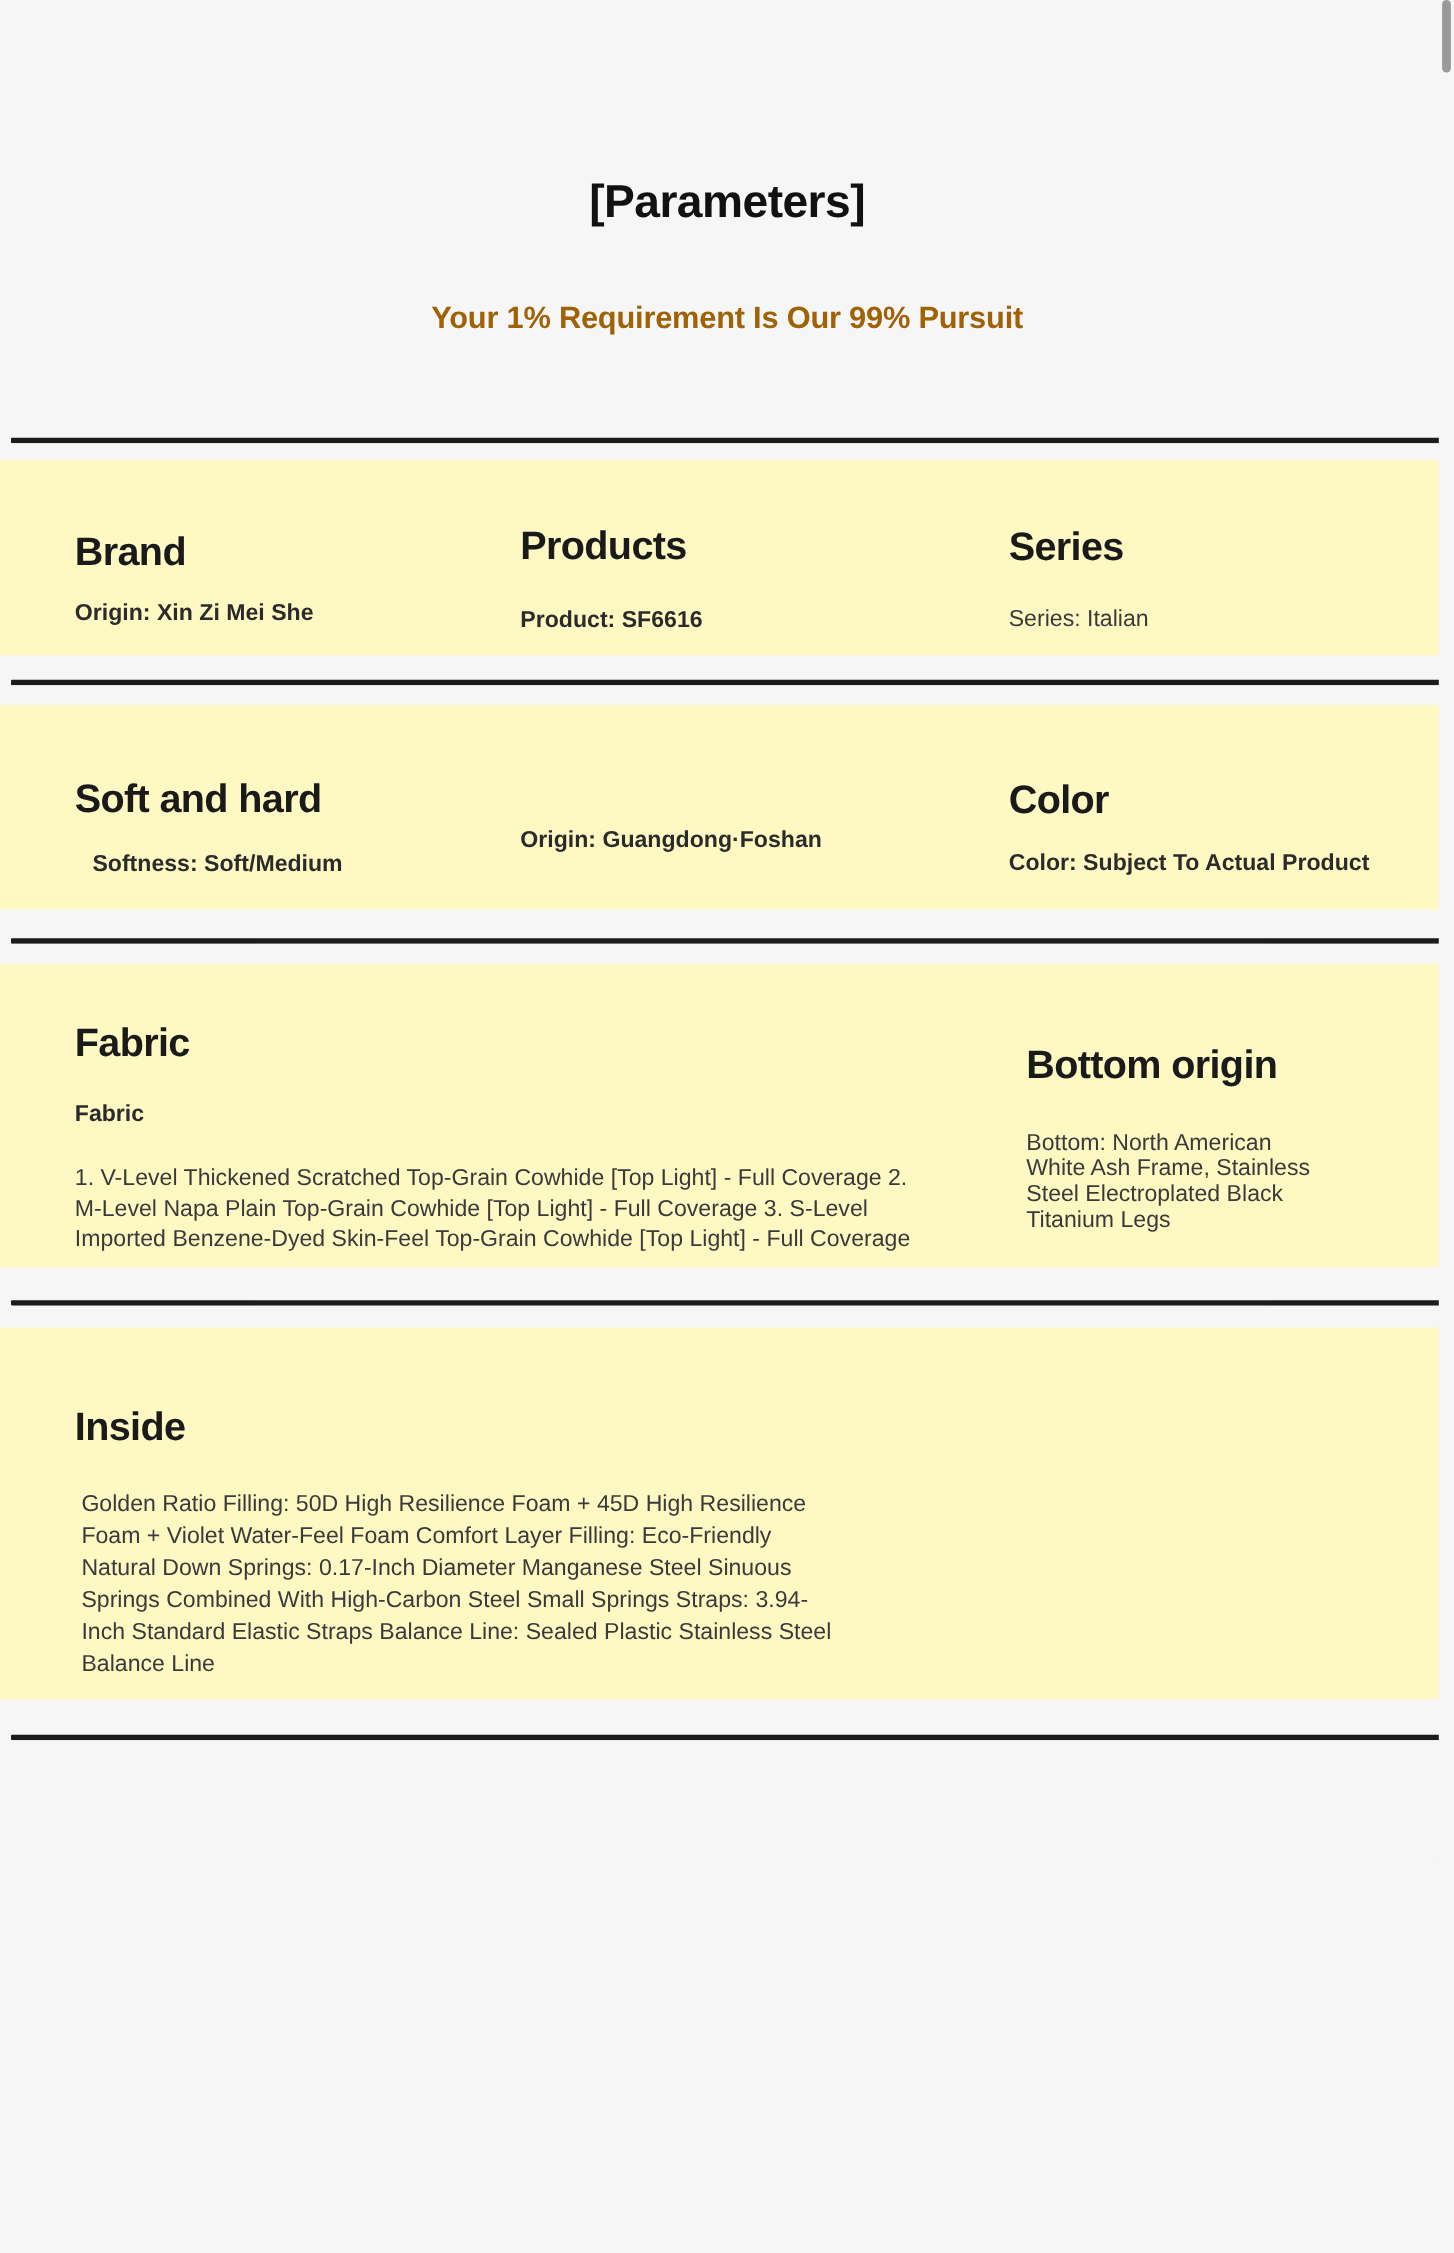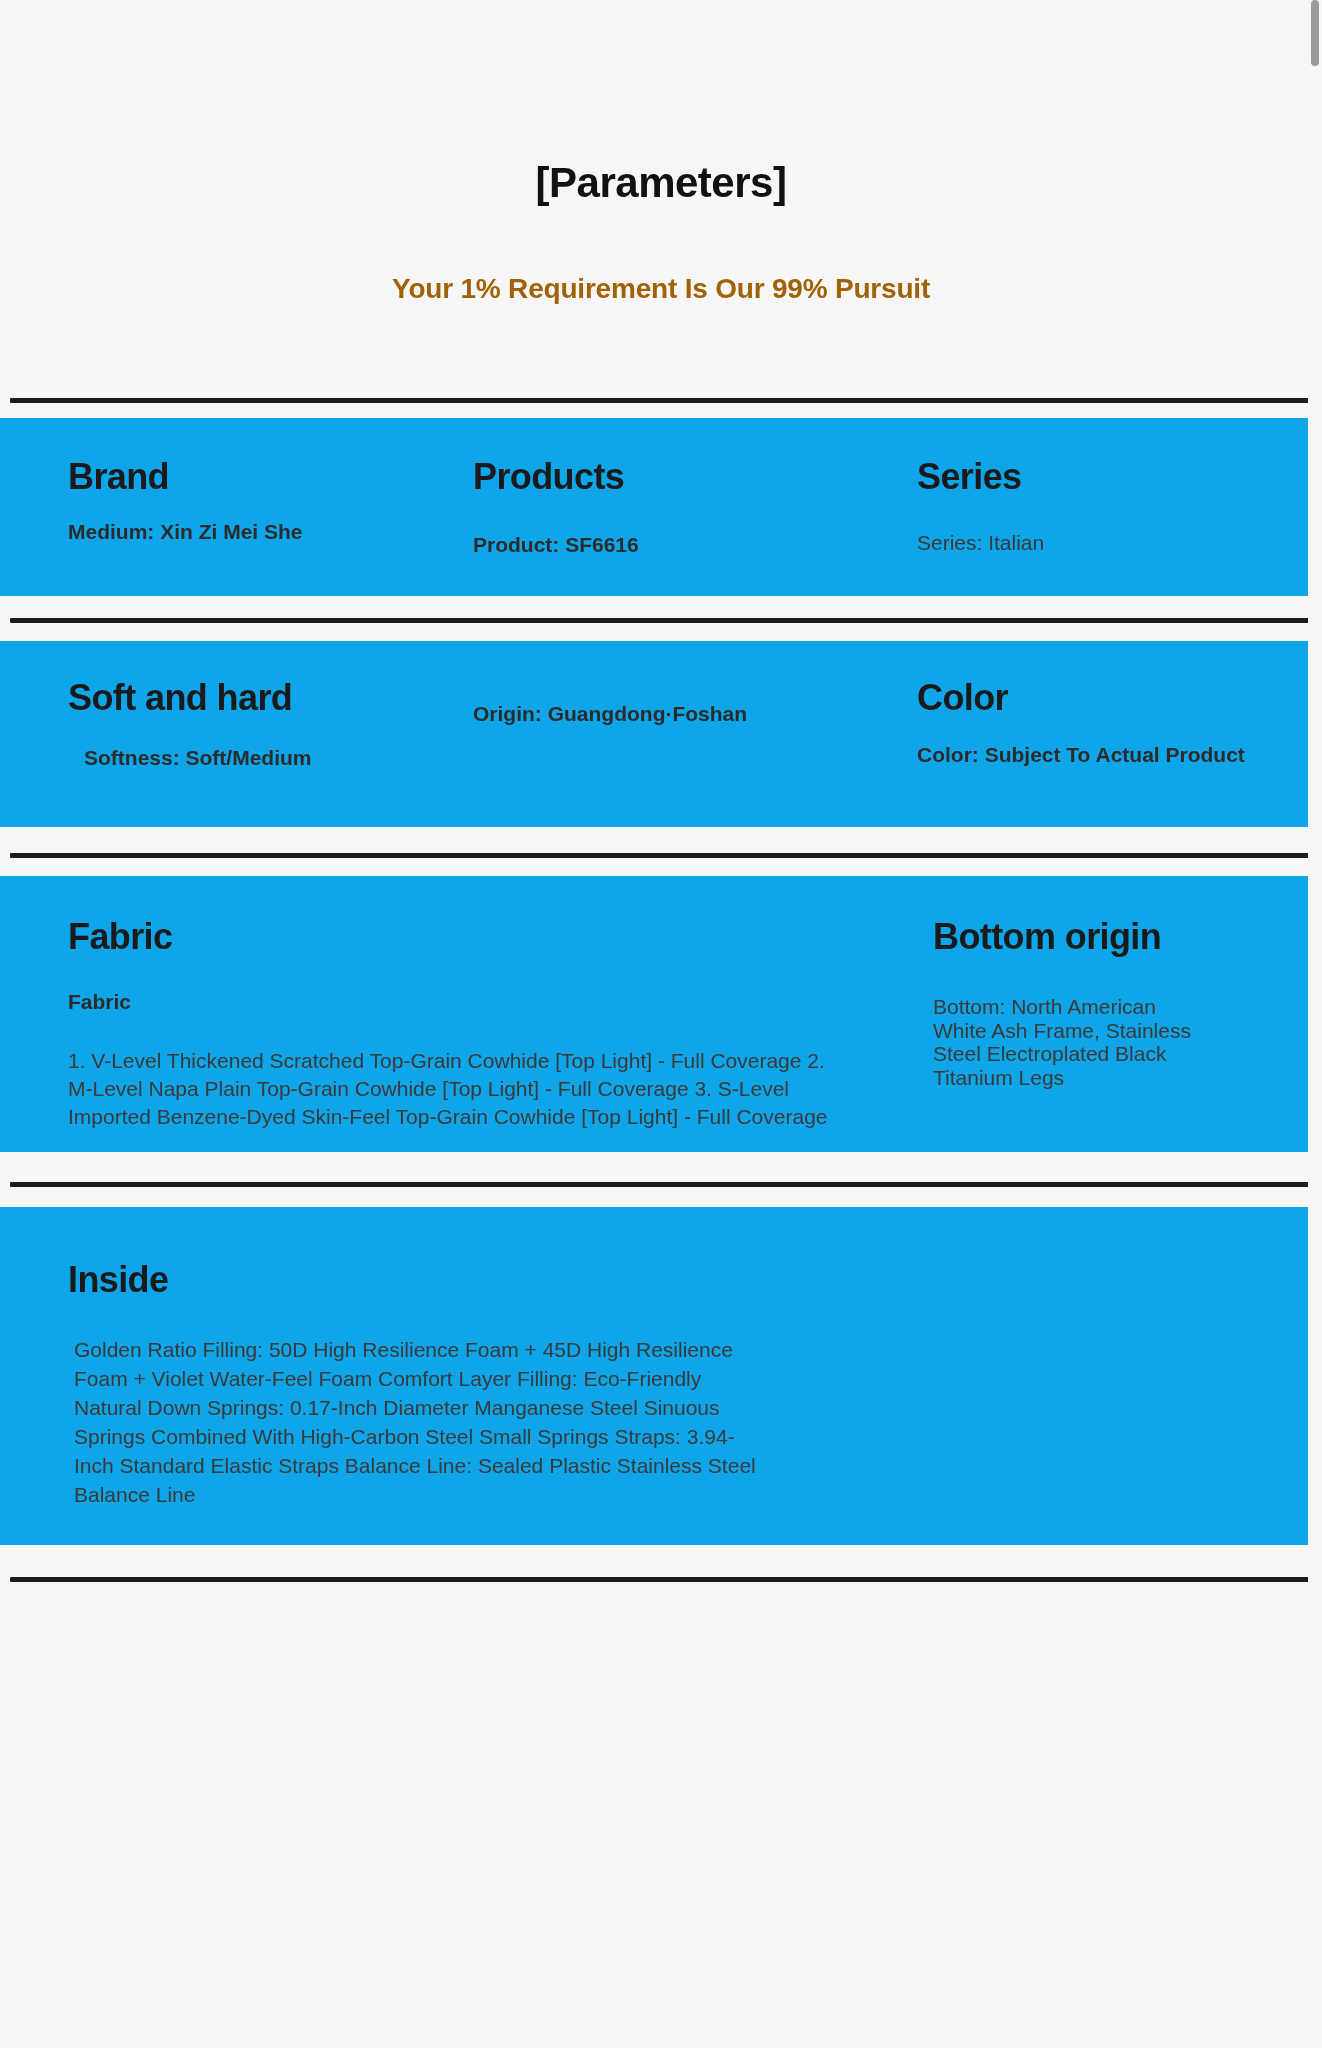--- a/index.html
+++ b/index.html
@@ -54,23 +54,24 @@
     background: #1c1c1c;
     margin: 0 8px 0 10px;
     border-radius: 1px;
   }
   .spacer-gray {
     background: #f6f6f6;
   }
 
   
   .row {
-    background: #0ea5e9;
+    background: #fef9c3;
     display: flex;
     box-sizing: border-box;
+    align-items: center;
   }
   .col {
     box-sizing: border-box;
     padding-left: 68px;
     padding-right: 14px;
   }
   .col-1 { width: 424px; }
   .col-2 { width: 440px; padding-left: 49px; }
   .col-3 { width: 458px; padding-left: 53px; }
 
@@ -186,21 +187,21 @@
     <div class="sub-title">Your 1% Requirement Is Our 99% Pursuit</div>
   </div>
 
   <div style="height:93px" class="spacer-gray"></div>
   <div class="divider"></div>
   <div style="height:15px" class="spacer-gray"></div>
 
   <div class="row" id="row-1">
     <div class="col col-1">
       <div class="sec-head">Brand</div>
-      <div class="val-bold v-brand">Medium: Xin Zi Mei She</div>
+      <div class="val-bold v-brand">Origin: Xin Zi Mei She</div>
     </div>
     <div class="col col-2">
       <div class="sec-head">Products</div>
       <div class="val-bold v-prod">Product: SF6616</div>
     </div>
     <div class="col col-3">
       <div class="sec-head">Series</div>
       <div class="val-reg v-series">Series: Italian</div>
     </div>
   </div>

